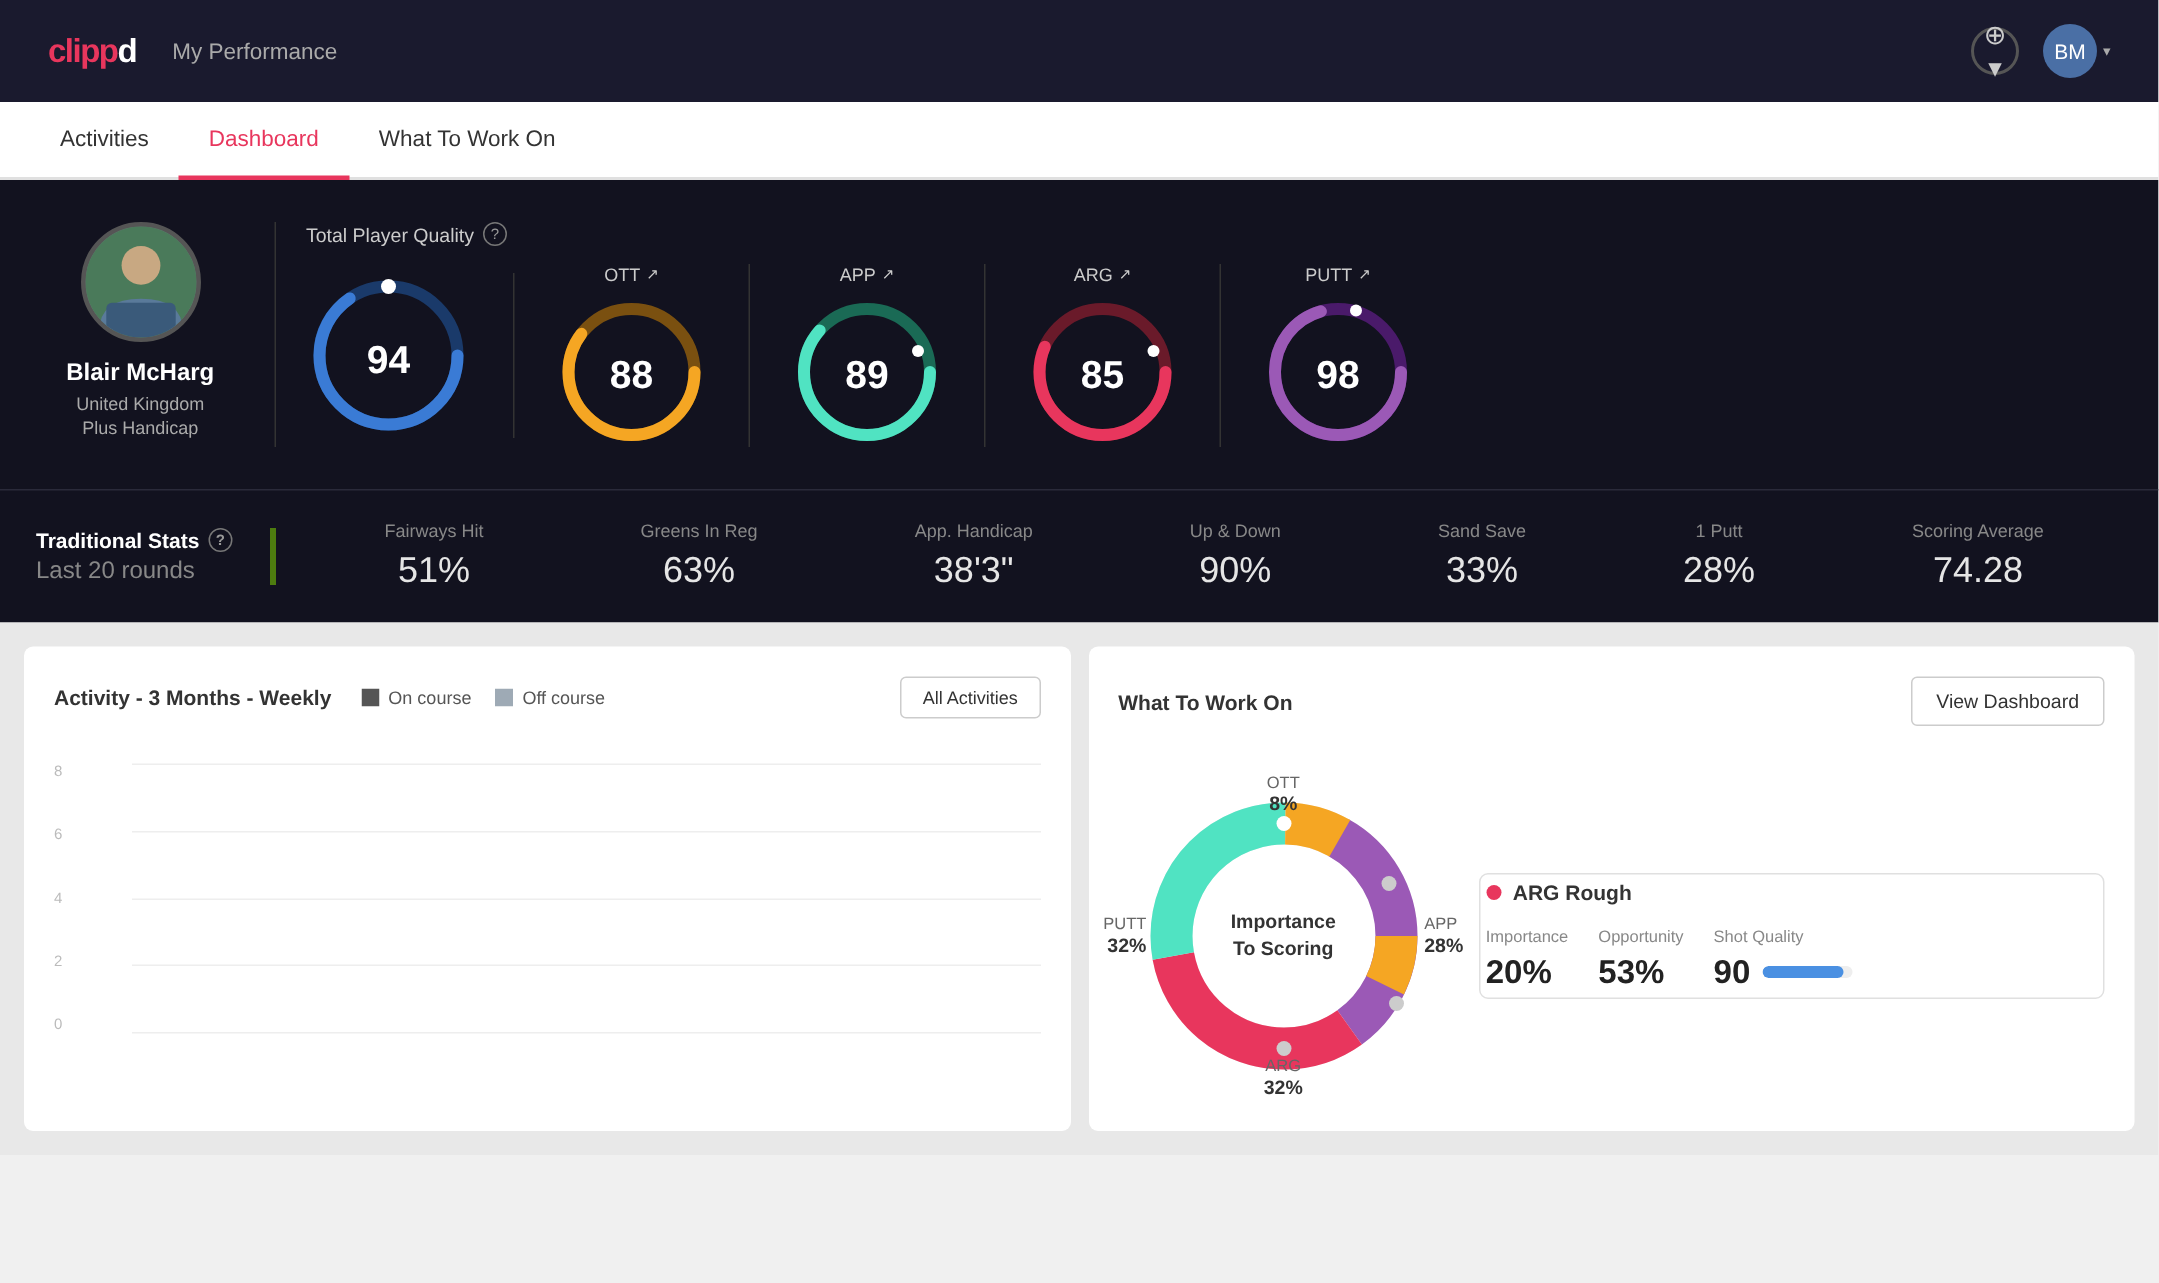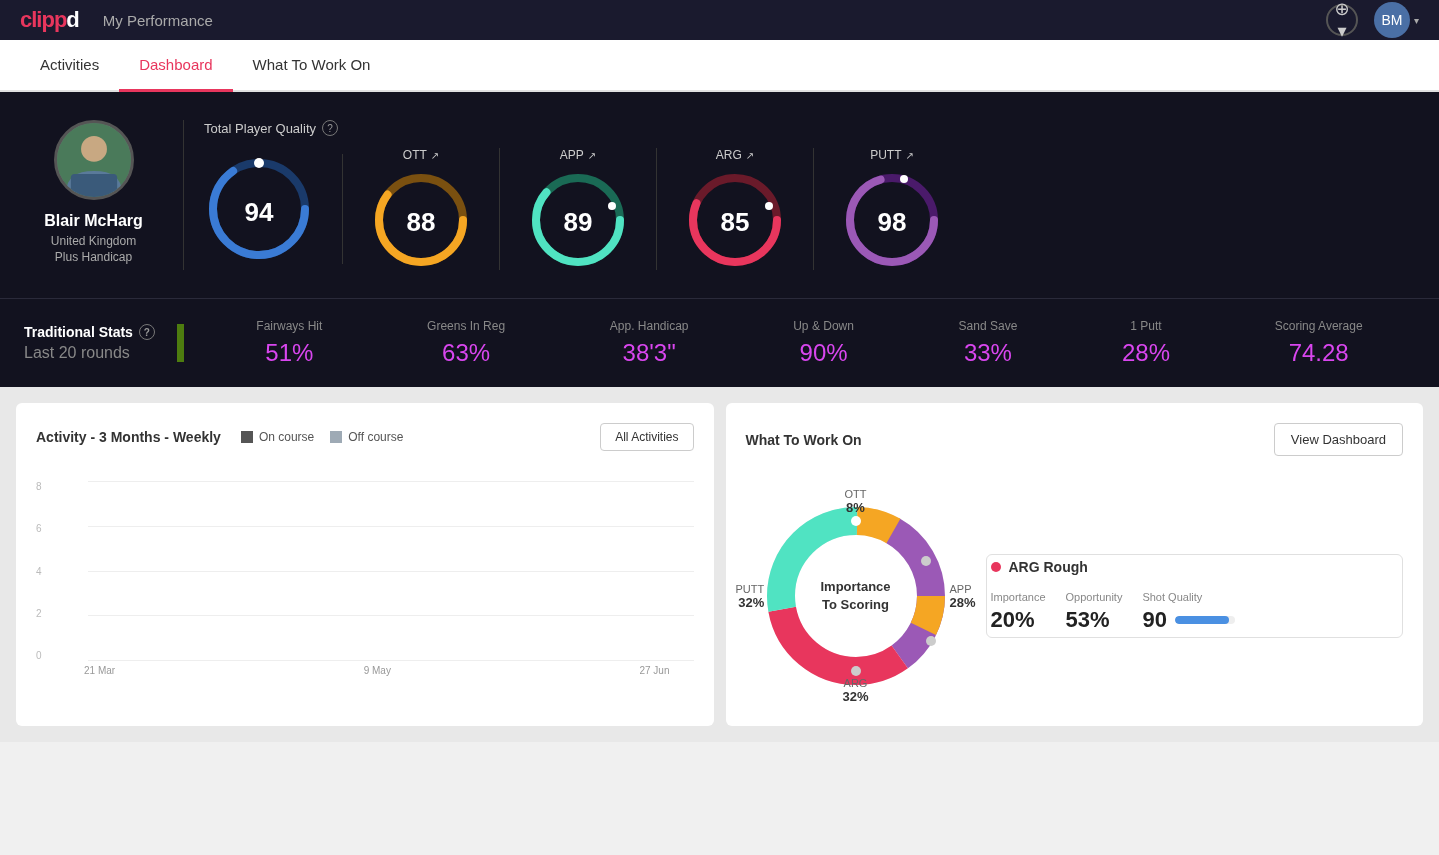--- a/index.html
+++ b/index.html
@@ -3,22 +3,22 @@
   <meta charset="utf-8">
   <style>
     * { box-sizing: border-box; margin: 0; padding: 0; }
     body { font-family: -apple-system, BlinkMacSystemFont, 'Segoe UI', sans-serif; background: #f0f0f0; }
 
     
     .header {
       background: #1a1a2e;
       display: flex;
       align-items: center;
-      padding: 0 20px;
-      height: 40px;
+      padding: 0 32px;
+      height: 68px;
       justify-content: space-between;
     }
     .header-logo {
       display: flex;
       align-items: center;
       gap: 8px;
     }
     .logo-text {
       font-size: 22px;
       font-weight: 700;
@@ -202,21 +202,21 @@
     .stats-row {
       background: #12121f;
       padding: 20px 24px;
       display: flex;
       align-items: center;
       border-top: 1px solid #2a2a3a;
     }
     .stats-label {
       min-width: 160px;
       padding-right: 4px;
-      border-right: 7px solid #4d7c0f;
+      border-right: 4px solid #4d7c0f;
     }
     .stats-title {
       color: #fff;
       font-size: 14px;
       font-weight: 600;
       display: flex;
       align-items: center;
       gap: 6px;
     }
     .stats-subtitle {
@@ -232,21 +232,21 @@
     }
     .stat-item {
       text-align: center;
     }
     .stat-name {
       color: #888;
       font-size: 12px;
       margin-bottom: 6px;
     }
     .stat-value {
-      color: #d946ef;
+      color: #e5e5e5;
       font-size: 24px;
       font-weight: 300;
     }
 
     
     .bottom-panels {
       display: flex;
       gap: 12px;
       padding: 16px;
       background: #e8e8e8;
@@ -689,25 +689,20 @@
           <div class="bar-group" style="display:flex;flex-direction:column-reverse;flex:1;max-width:40px;">
             <div style="height:0px;background:#9eaab5;"></div>
             <div style="height:11px;background:#4a5568;border-radius:2px 2px 0 0;"></div>
           </div>
           <div class="bar-group" style="display:flex;flex-direction:column-reverse;flex:1;max-width:40px;">
             <div style="height:0px;background:#9eaab5;"></div>
             <div style="height:22px;background:#4a5568;border-radius:2px 2px 0 0;"></div>
           </div>
         </div>
       </div>
-      <div class="chart-x-labels">
-        <span class="x-label">21 Mar</span>
-        <span class="x-label">9 May</span>
-        <span class="x-label">27 Jun</span>
-      </div>
     </div>
   </div>
 
   <div class="panel">
     <div class="panel-header">
       <div class="panel-title">What To Work On</div>
       <button class="view-dashboard-btn">View Dashboard</button>
     </div>
     <div class="wtw-content">
 

